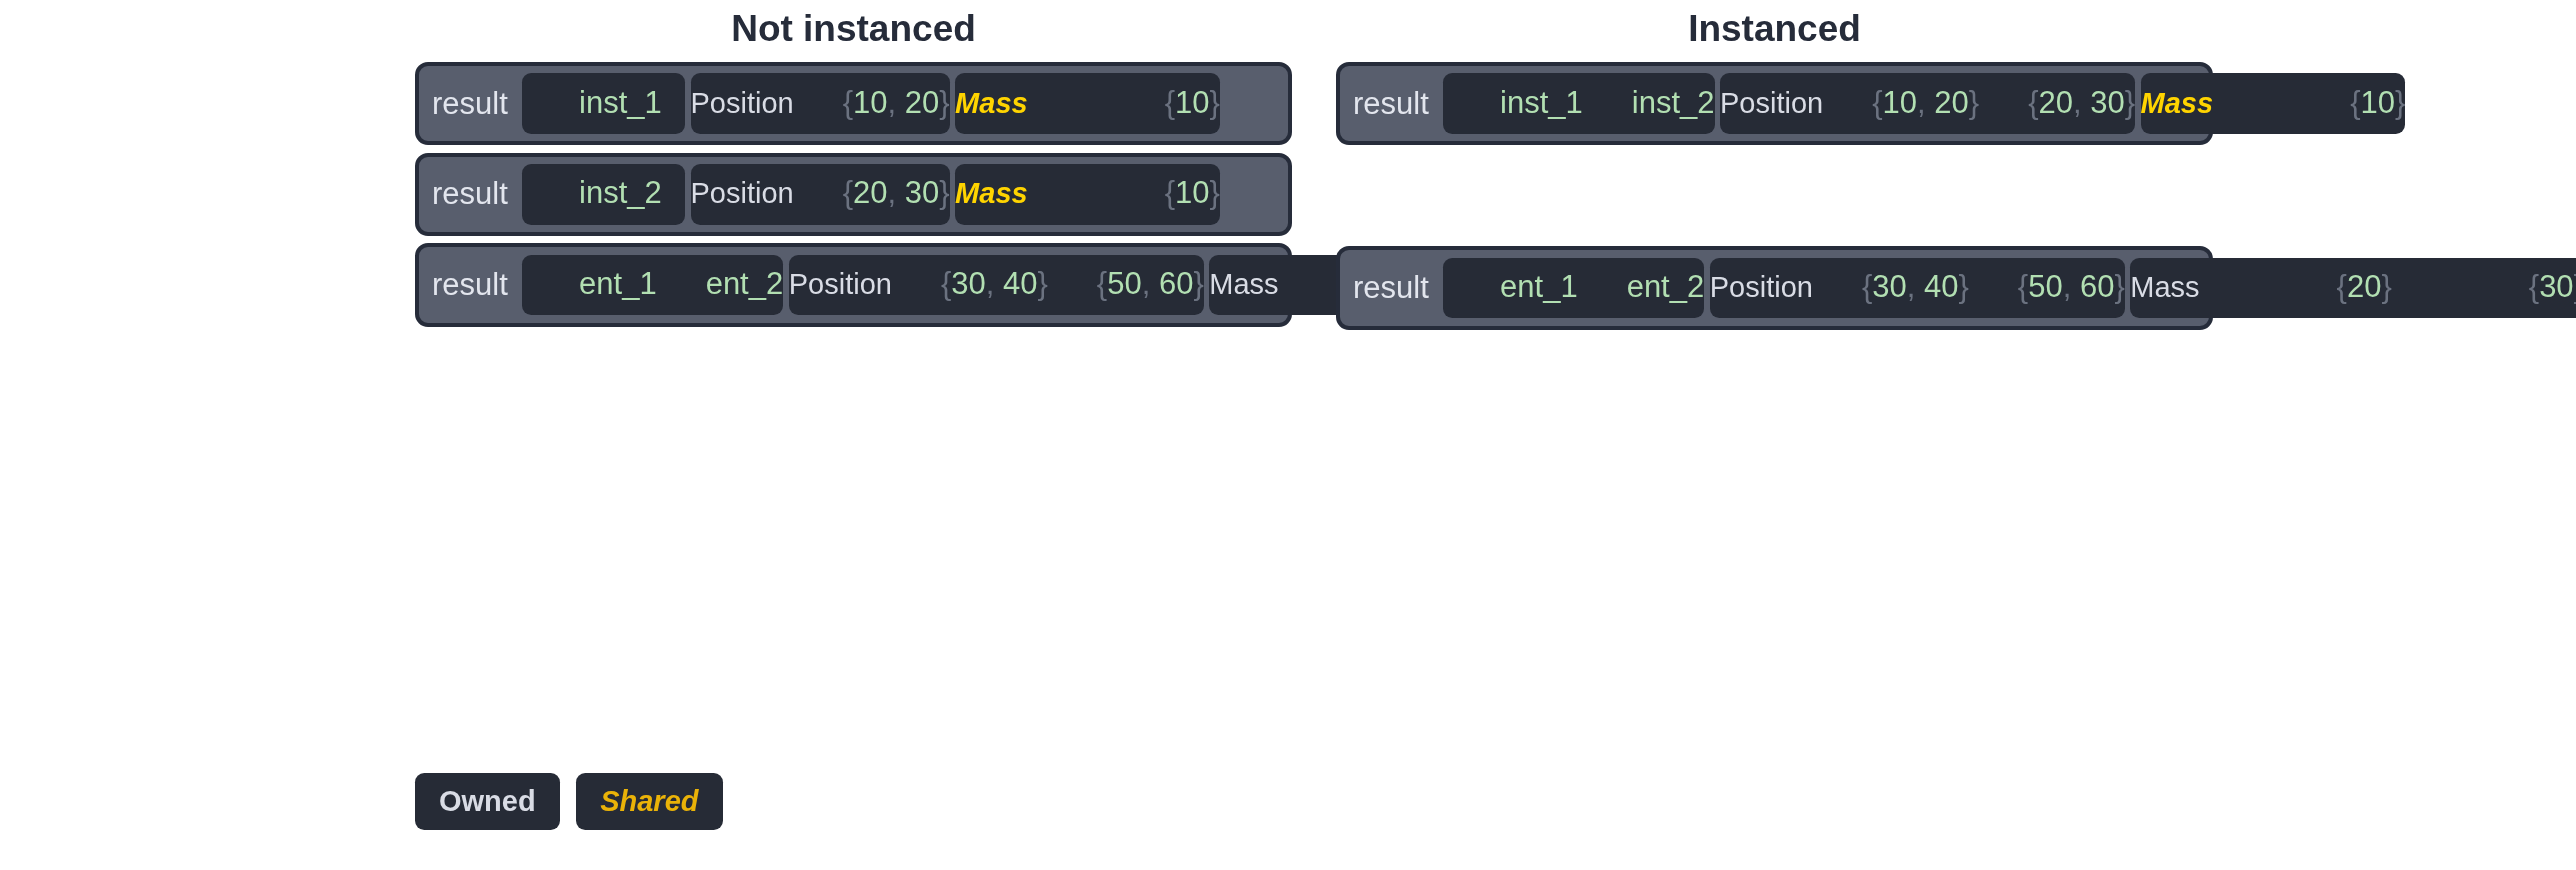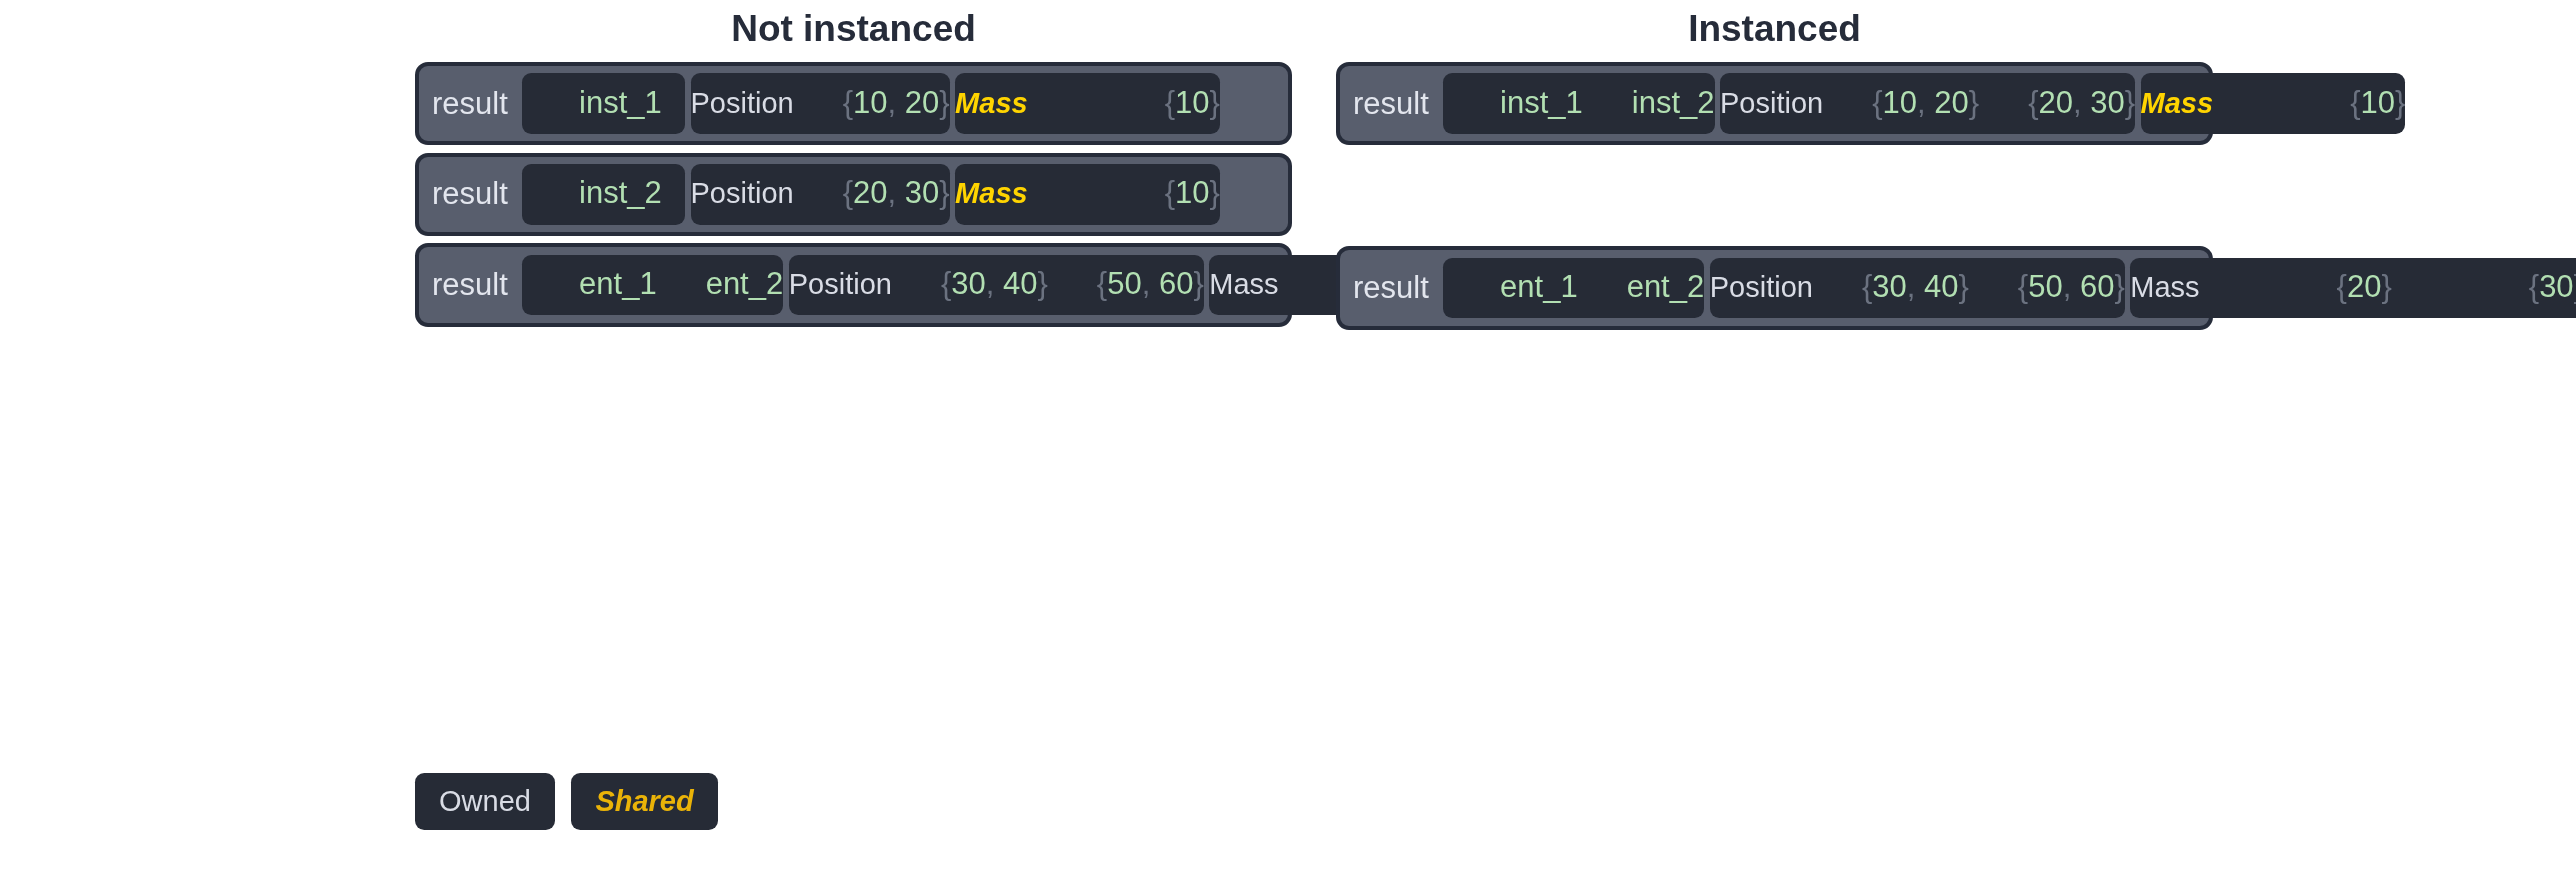--- a/index.html
+++ b/index.html
@@ -124,20 +124,21 @@
   }
   .legend-chip {
     background: #262b36;
     border-radius: 9.2px;
     height: 57px;
     line-height: 57px;
     padding: 0 24px;
     font-size: 29px;
     color: #d9dce5;
     white-space: nowrap;
+    font-weight: bold;
   }
   .legend-chip.shared {
     color: #eab308;
     font-style: italic;
     font-weight: bold;
   }
 </style>
 </head>
 <body>
 

